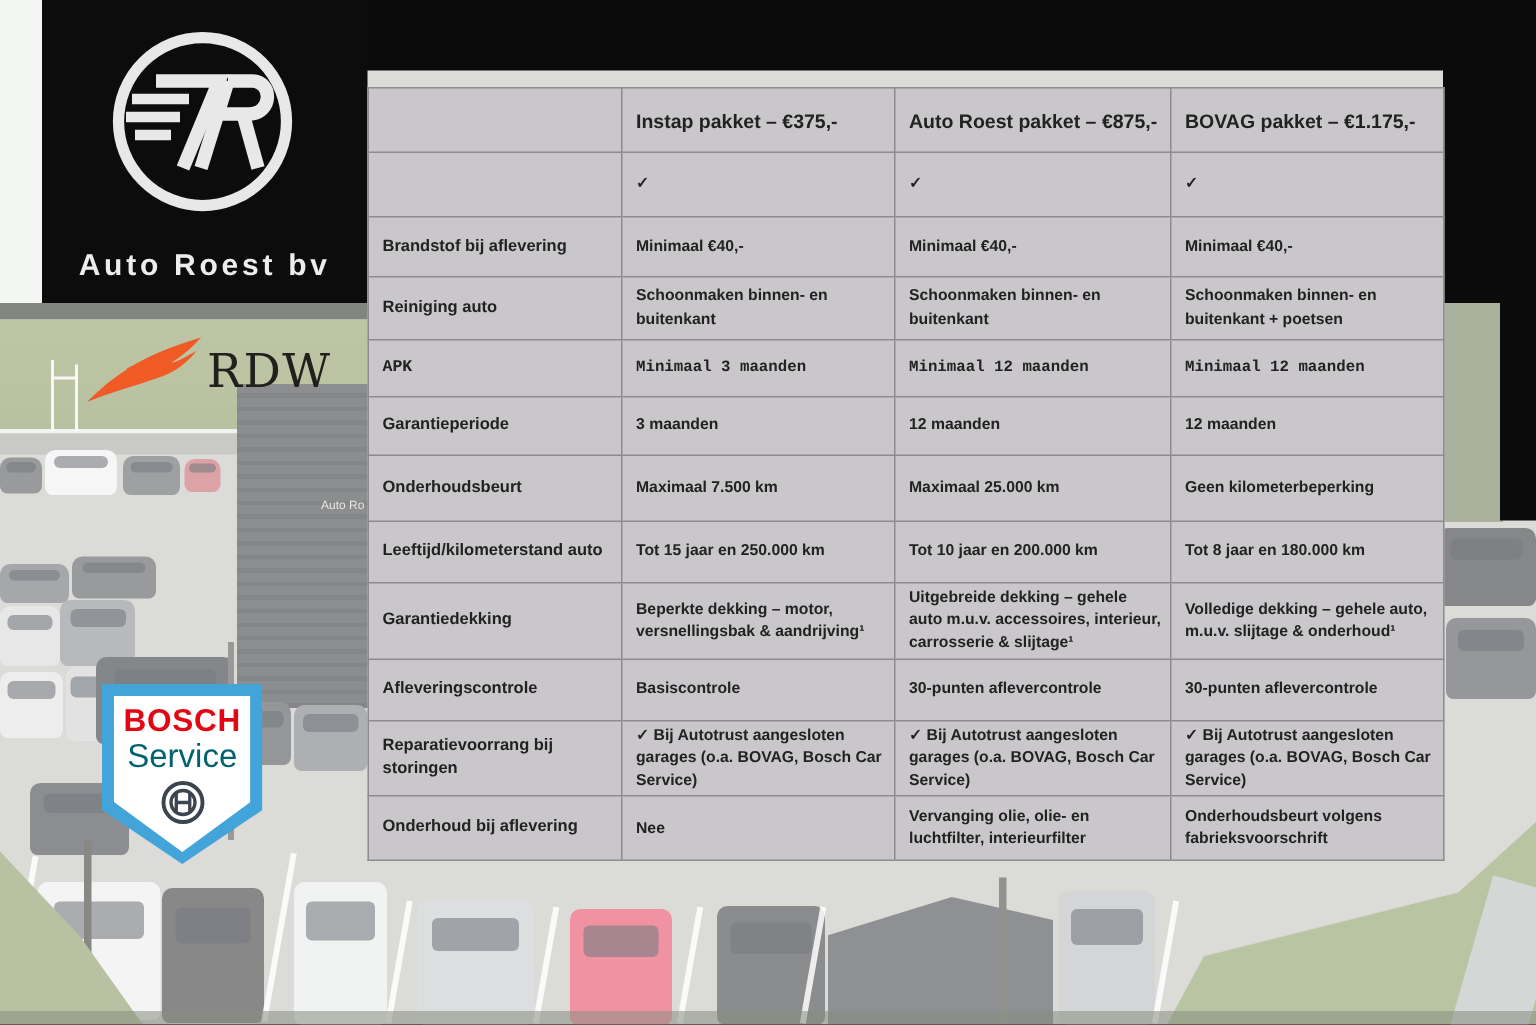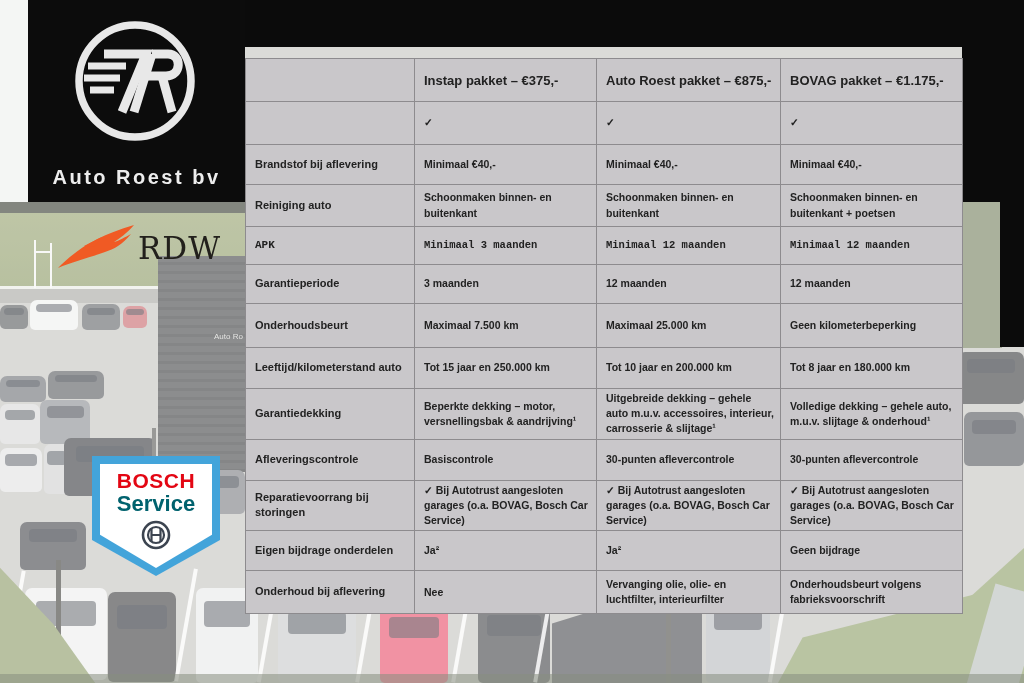--- a/index.html
+++ b/index.html
@@ -31,26 +31,26 @@
   .rdw .txt{position:absolute;left:84px;top:14px;font-family:"DejaVu Serif","Liberation Serif",serif;
             font-weight:normal;font-size:31px;color:#22201c;letter-spacing:1px;}
 
   
   .bovag{left:92px;top:297px;width:90px;height:137px;background:#fff;padding:4px;box-sizing:border-box;}
   .bovag .band{position:absolute;left:4px;right:4px;bottom:4px;height:44px;
                background:var(--bovag_yellow,#f2c400);display:flex;align-items:center;justify-content:center;}
   .bovag .band span{font-size:24px;font-weight:bold;color:#101010;transform:scaleX(.82);letter-spacing:-1px;}
 
   
-  .bosch{left:92px;top:456px;width:128px;height:120px;background:var(--bosch_blue,#43a4da);
+  .bosch{left:68px;top:456px;width:107px;height:120px;background:var(--bosch_blue,#43a4da);
          clip-path:polygon(0 0,100% 0,100% 70%,50% 100%,0 70%);}
   .bosch .inner{position:absolute;left:8px;top:8px;right:8px;bottom:8px;background:#fff;
          clip-path:polygon(0 0,100% 0,100% 68%,50% 100%,0 68%);text-align:center;}
   .bosch .l1{margin-top:5px;font-size:21px;font-weight:bold;color:var(--bosch_red,#e30613);letter-spacing:.5px;}
-  .bosch .l2{margin-top:-2px;font-size:22px;font-weight:bold;color:var(--bosch_teal,#00626e);}
+  .bosch .l2{margin-top:-2px;font-size:22px;font-weight:normal;color:var(--bosch_teal,#00626e);}
 
   
   .tblwrap{left:245px;top:58px;width:717px;height:591px;}
   table.pkg{border-collapse:collapse;table-layout:fixed;width:717px;background:var(--table_bg,#c9c7ca);}
   table.pkg th,table.pkg td{border:1px solid var(--table_border,#8d8b8e);vertical-align:middle;
       text-align:left;padding:2px 6px 2px 9px;font-weight:bold;color:var(--table_text,#222);overflow:hidden;}
   table.pkg th{font-size:13px;}
   table.pkg td{font-size:10.5px;line-height:1.45;}
   table.pkg td.rowlabel{font-size:11px;}
 
@@ -237,26 +237,20 @@
             <td>Basiscontrole</td>
             <td>30-punten aflevercontrole</td>
             <td>30-punten aflevercontrole</td>
           </tr>
           <tr style="height: 47px;">
             <td class="rowlabel">Reparatievoorrang bij storingen</td>
             <td>✓ Bij Autotrust aangesloten garages (o.a. BOVAG, Bosch Car Service)</td>
             <td>✓ Bij Autotrust aangesloten garages (o.a. BOVAG, Bosch Car Service)</td>
             <td>✓ Bij Autotrust aangesloten garages (o.a. BOVAG, Bosch Car Service)</td>
           </tr>
-          <tr style="height: 40px;">
-            <td class="rowlabel">Eigen bijdrage onderdelen</td>
-            <td>Ja²</td>
-            <td>Ja²</td>
-            <td>Geen bijdrage</td>
-          </tr>
           <tr style="height: 43px;">
             <td class="rowlabel">Onderhoud bij aflevering</td>
             <td>Nee</td>
             <td>Vervanging olie, olie- en luchtfilter, interieurfilter</td>
             <td>Onderhoudsbeurt volgens fabrieksvoorschrift</td>
           </tr>
         </tbody>
     </table>
   </div>
 

